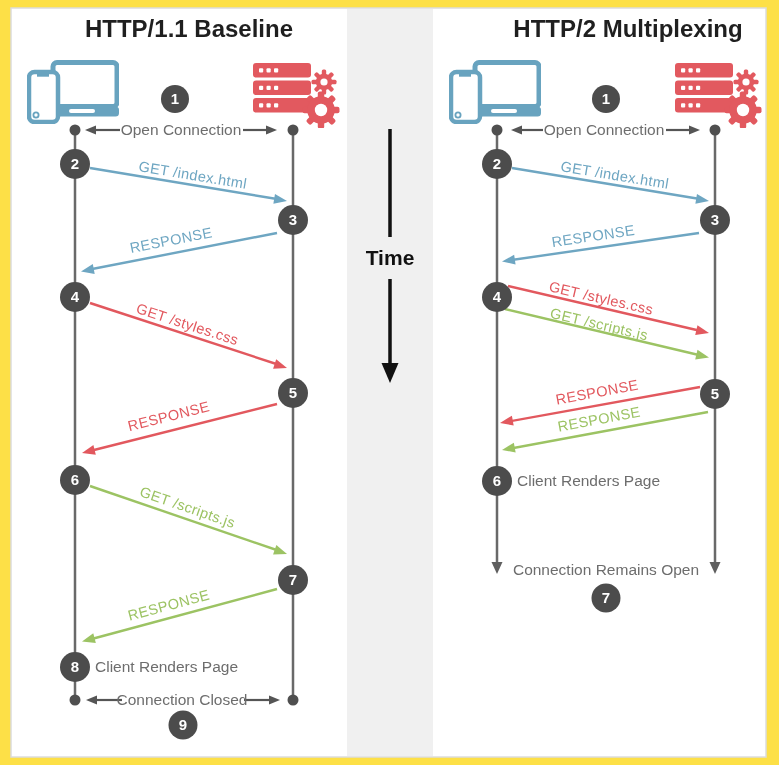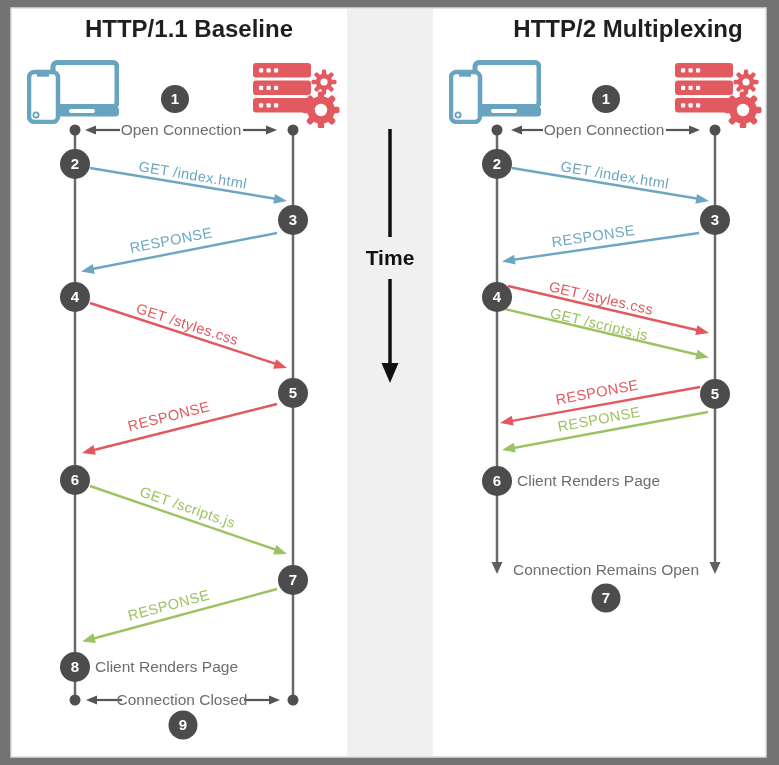--- a/index.html
+++ b/index.html
@@ -1,16 +1,16 @@
 <!DOCTYPE html>
 <html><head>
 <meta charset="utf-8">
 <style>
   html,body{margin:0;padding:0;background:#ffffff;}
-  .stage{position:relative;width:779px;height:765px;background:#737373;overflow:hidden;
+  .stage{position:relative;width:779px;height:765px;background:#fde047;overflow:hidden;
          font-family:"Liberation Sans",sans-serif;}
   svg text{font-family:"Liberation Sans",sans-serif;}
   .title{font-size:24px;font-weight:bold;fill:#1f1f1f;text-anchor:middle;}
   .time-lbl{font-size:21px;font-weight:bold;fill:#111;text-anchor:middle;}
   .gray-lbl{font-size:15.5px;fill:#6d6d6d;}
   .mid{text-anchor:middle;}
   .msg{font-size:14.5px;letter-spacing:0.4px;text-anchor:middle;}
   .msg-blue{fill:#6ea6c2;}
   .msg-red{fill:#e2585e;}
   .msg-green{fill:#9cc363;}

